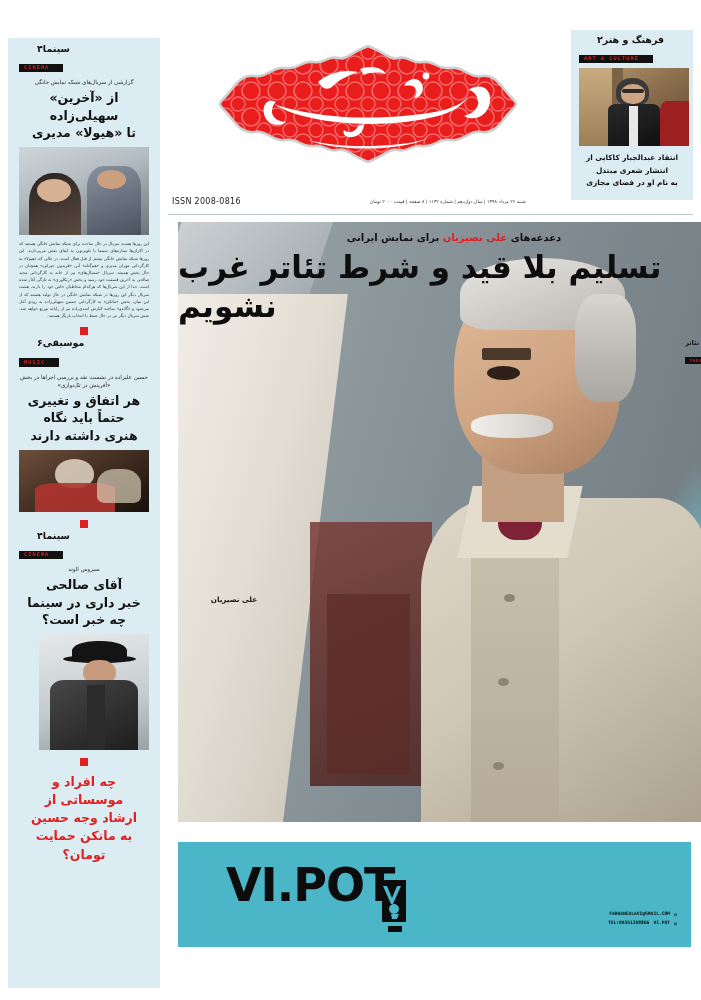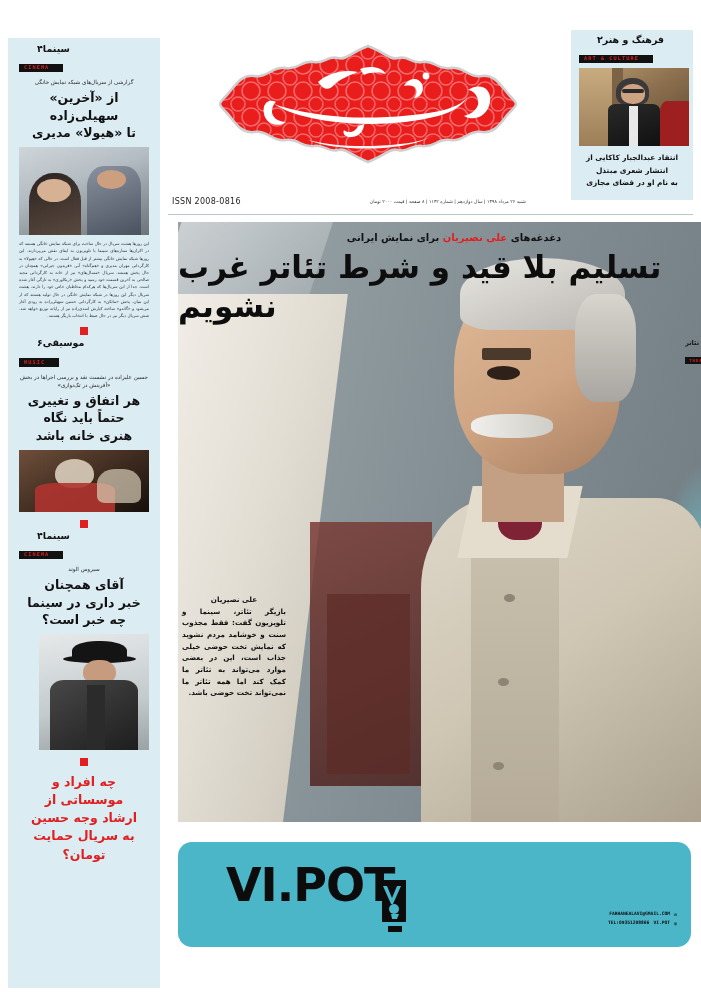--- a/index.html
+++ b/index.html
@@ -106,21 +106,21 @@
   .caption{
     position:absolute;left:4px;top:372px;width:104px;
     font-size:7.2px;font-weight:bold;color:#111;line-height:1.62;
     text-align:justify;direction:rtl;z-index:6;
   }
   .caption .nm{display:block;text-align:center;}
 
   
   .ad{
     position:absolute;left:178px;top:842px;width:513px;height:105px;
-    background:#4bb6c8;overflow:hidden;border-radius:14px;
+    background:#4bb6c8;overflow:hidden;
   }
   .ad .brand{
     position:absolute;left:48px;top:16px;font-size:46px;font-weight:bold;
     color:#0c0c0c;letter-spacing:-1px;direction:ltr;
     font-family:"DejaVu Sans","Liberation Sans",sans-serif;
   }
   .ad .slogan{
     position:absolute;right:14px;top:30px;width:120px;text-align:right;
     direction:rtl;font-size:9px;font-weight:bold;color:#0c0c0c;line-height:1.45;
     border-bottom:1.5px solid #0c0c0c;padding-bottom:3px;
@@ -167,58 +167,58 @@
 
     <div class="rail-block">
       <div class="sec-tag">
         <span class="fa">موسیقی۶</span>
         <span class="en">MUSIC</span>
       </div>
       <div class="kicker">حسین علیزاده در نشست نقد و بررسی اجراها در بخش «آفرینش در تک‌نوازی»</div>
       <div class="rail-head">
         <div>هر اتفاق و تغییری</div>
         <div>حتماً باید نگاه</div>
-        <div>هنری خانه باشد</div>
+        <div>هنری داشته دارند</div>
       </div>
       <div class="rail-photo" style="height:62px;background:linear-gradient(150deg,#6e4f3a 0%,#3d2a1f 55%,#17100c 100%);">
         <div style="position:absolute;left:28%;top:14%;width:30%;height:48%;background:#e3d7c4;border-radius:50% 50% 44% 44%;opacity:.85;"></div>
         <div style="position:absolute;left:12%;top:54%;width:62%;height:46%;background:#b0342f;border-radius:24% 24% 0 0;opacity:.9;"></div>
         <div style="position:absolute;left:60%;top:30%;width:34%;height:56%;background:#d9cdb8;border-radius:42% 42% 18% 18%;opacity:.7;"></div>
       </div>
     </div>
 
     <div class="redsq"></div>
 
     <div class="rail-block">
       <div class="sec-tag">
         <span class="fa">سینما۴</span>
         <span class="en">CINEMA</span>
       </div>
       <div class="kicker">سیروس الوند</div>
       <div class="rail-head">
-        <div>آقای همچنان</div>
+        <div>آقای صالحی</div>
         <div>خبر داری در سینما</div>
         <div>چه خبر است؟</div>
       </div>
       <div class="rail-photo" style="height:116px;width:110px;margin-top:4px;background:linear-gradient(170deg,#e6e9ea 0%,#c4cbcd 60%,#9aa2a5 100%);">
         <div style="position:absolute;left:30%;top:6%;width:50%;height:18%;background:#141414;border-radius:46% 46% 14% 14%;"></div>
         <div style="position:absolute;left:22%;top:18%;width:66%;height:7%;background:#141414;border-radius:50%;"></div>
         <div style="position:absolute;left:40%;top:22%;width:30%;height:22%;background:#c79c7e;border-radius:46%;"></div>
         <div style="position:absolute;left:10%;top:40%;width:80%;height:60%;background:linear-gradient(150deg,#474747,#1e1e1e);border-radius:16% 16% 0 0;"></div>
         <div style="position:absolute;left:44%;top:44%;width:16%;height:56%;background:#2b2b2b;"></div>
       </div>
     </div>
 
     <div class="redsq"></div>
 
     <div class="rail-block red-head">
       <div>چه افراد و</div>
       <div>موسساتی از</div>
       <div>ارشاد وجه حسین</div>
-      <div>به سریال حمایت</div>
+      <div>به مانکن حمایت</div>
       <div>تومان؟</div>
     </div>
 
   </div>
 
   <div class="right-box">
     <div class="sec-tag">
       <span class="fa">فرهنگ و هنر۲</span>
       <span class="en">ART &amp; CULTURE</span>
     </div>
@@ -343,21 +343,20 @@
 
     <div class="headline">تسلیم بلا قید و شرط تئاتر غرب نشویم</div>
 
     <div class="vtag">
       <span class="fa">تئاتر</span>
       <span class="en">THEATER</span>
     </div>
 
     <div class="caption">
       <span class="nm">علی نصیریان</span>
-      <span>بازیگر تئاتر، سینما و تلویزیون گفت: فقط مجذوب سنت و خوشامد مردم نشوید که نمایش تخت حوضی خیلی جذاب است، این در بعضی موارد می‌تواند به تئاتر ما کمک کند اما همه تئاتر ما نمی‌تواند تخت حوضی باشد.</span>
     </div>
   </div>
 
   <div class="ad">
     <div class="brand">VI.POT</div>
 
     <div class="logo-mark">
       <svg viewBox="0 0 34 56" width="34" height="56" aria-hidden="true">
         <path d="M4,2 L28,2 L28,44 L4,44 Z" fill="#0c0c0c"></path>
         <path d="M9,8 L14,20 L19,8 L23,8 L15,26 L13,26 L5,8 Z" fill="#4bb6c8"></path>

